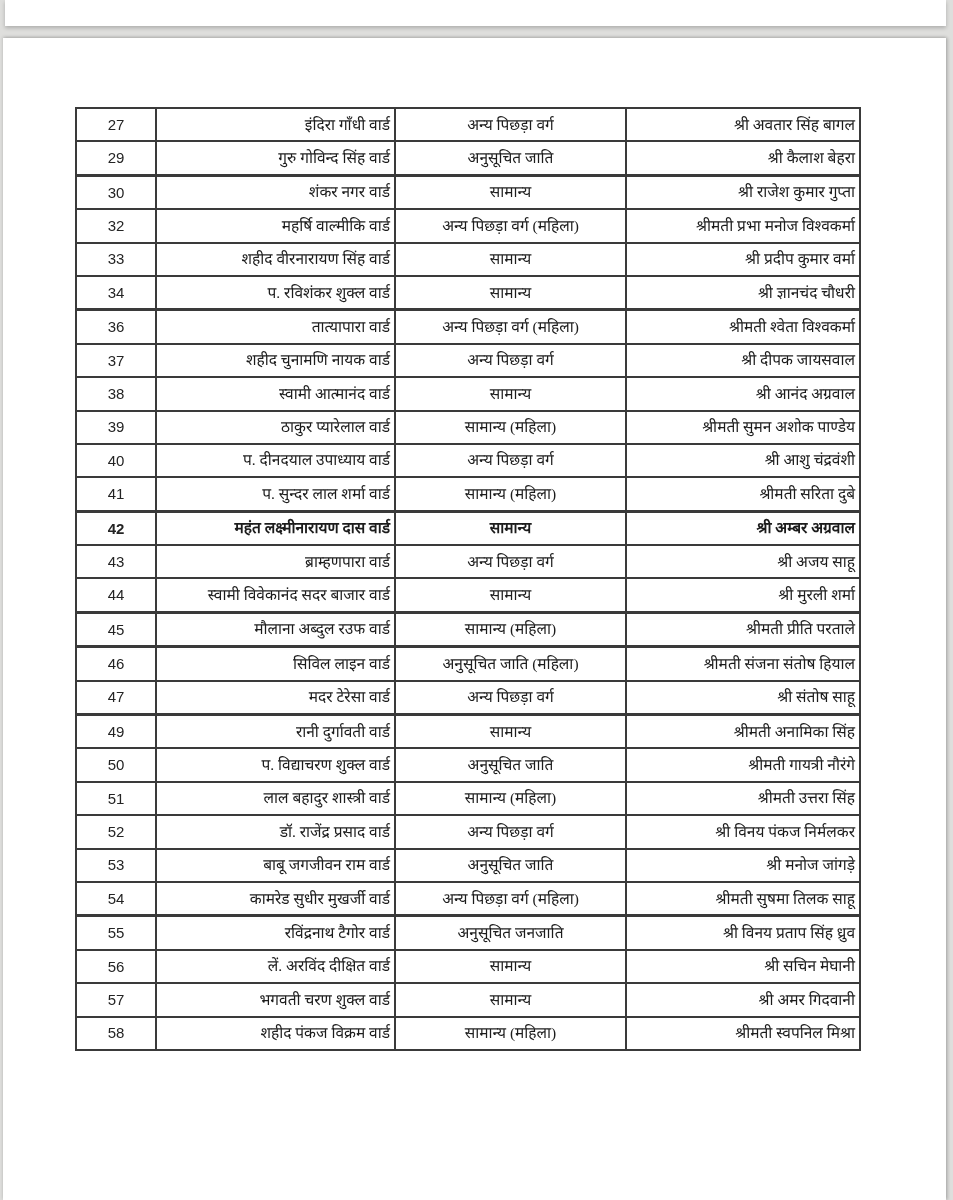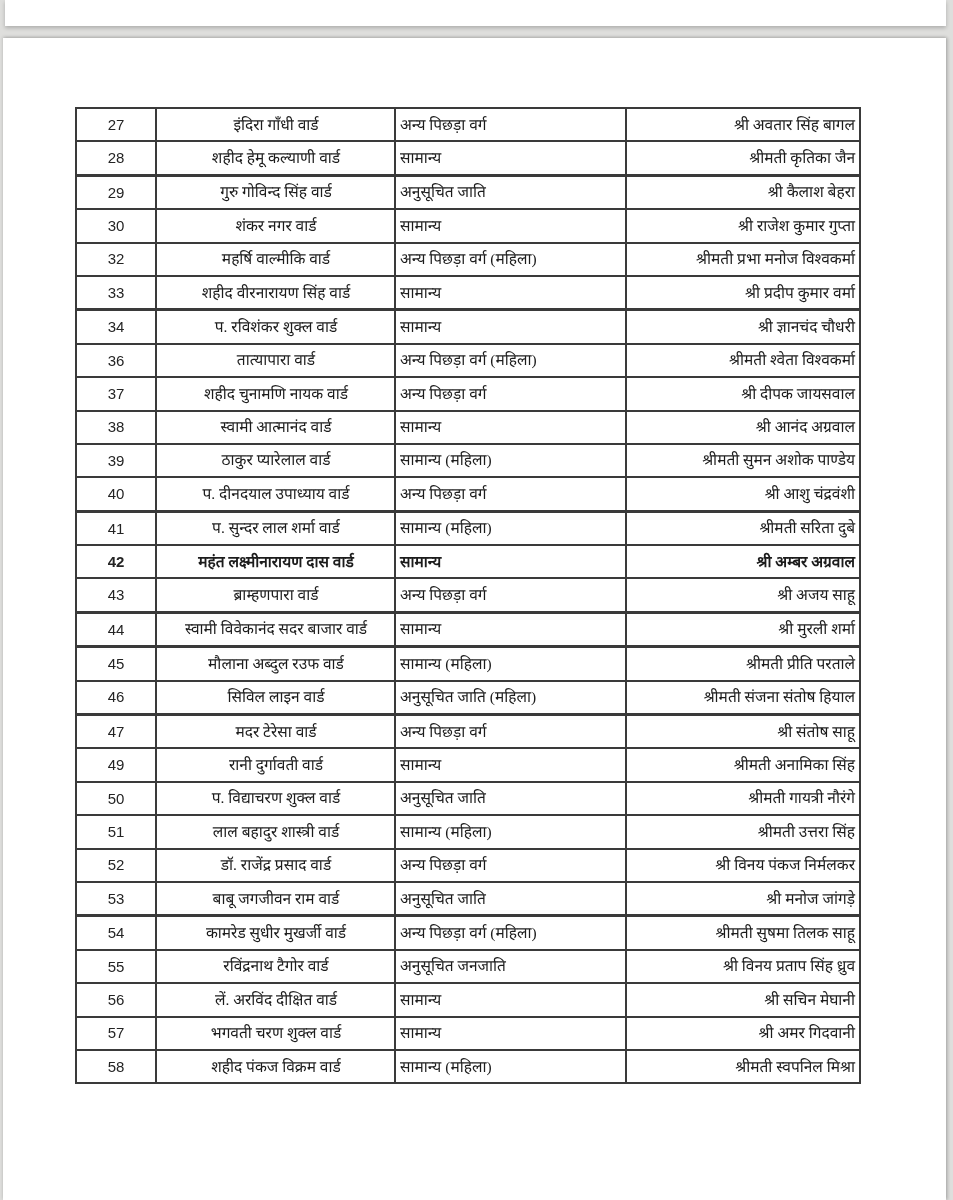--- a/index.html
+++ b/index.html
@@ -55,22 +55,22 @@
     line-height: 1.05;
     white-space: nowrap;
     overflow: hidden;
   }
   .ward-table td.col-no {
     text-align: center;
     font-family: "Liberation Sans", "DejaVu Sans", sans-serif;
     font-size: 15px;
     color: #242424;
   }
-  .ward-table td.col-ward { text-align: center; padding-left: 5px; }
-  .ward-table td.col-cat  { }
+  .ward-table td.col-ward { text-align: right; padding-left: 5px; }
+  .ward-table td.col-cat  { text-align: center; }
   .ward-table td.col-name { text-align: right; padding-left: 4px; }
   tr.bold td { font-weight: bold; }
   
   .ward-table tr:nth-child(3)  td,
   .ward-table tr:nth-child(7)  td,
   .ward-table tr:nth-child(13) td,
   .ward-table tr:nth-child(16) td,
   .ward-table tr:nth-child(17) td,
   .ward-table tr:nth-child(19) td,
   .ward-table tr:nth-child(25) td,
@@ -90,26 +90,20 @@
         <col style="width:234px">
       </colgroup>
       <tbody id="table-body">
           <tr>
             <td class="col-no">27</td>
             <td class="col-ward">इंदिरा गाँधी वार्ड</td>
             <td class="col-cat">अन्य पिछड़ा वर्ग</td>
             <td class="col-name">श्री अवतार सिंह बागल</td>
           </tr>
           <tr>
-            <td class="col-no">28</td>
-            <td class="col-ward">शहीद हेमू कल्याणी वार्ड</td>
-            <td class="col-cat">सामान्य</td>
-            <td class="col-name">श्रीमती कृतिका जैन</td>
-          </tr>
-          <tr>
             <td class="col-no">29</td>
             <td class="col-ward">गुरु गोविन्द सिंह वार्ड</td>
             <td class="col-cat">अनुसूचित जाति</td>
             <td class="col-name">श्री कैलाश बेहरा</td>
           </tr>
           <tr>
             <td class="col-no">30</td>
             <td class="col-ward">शंकर नगर वार्ड</td>
             <td class="col-cat">सामान्य</td>
             <td class="col-name">श्री राजेश कुमार गुप्ता</td>

